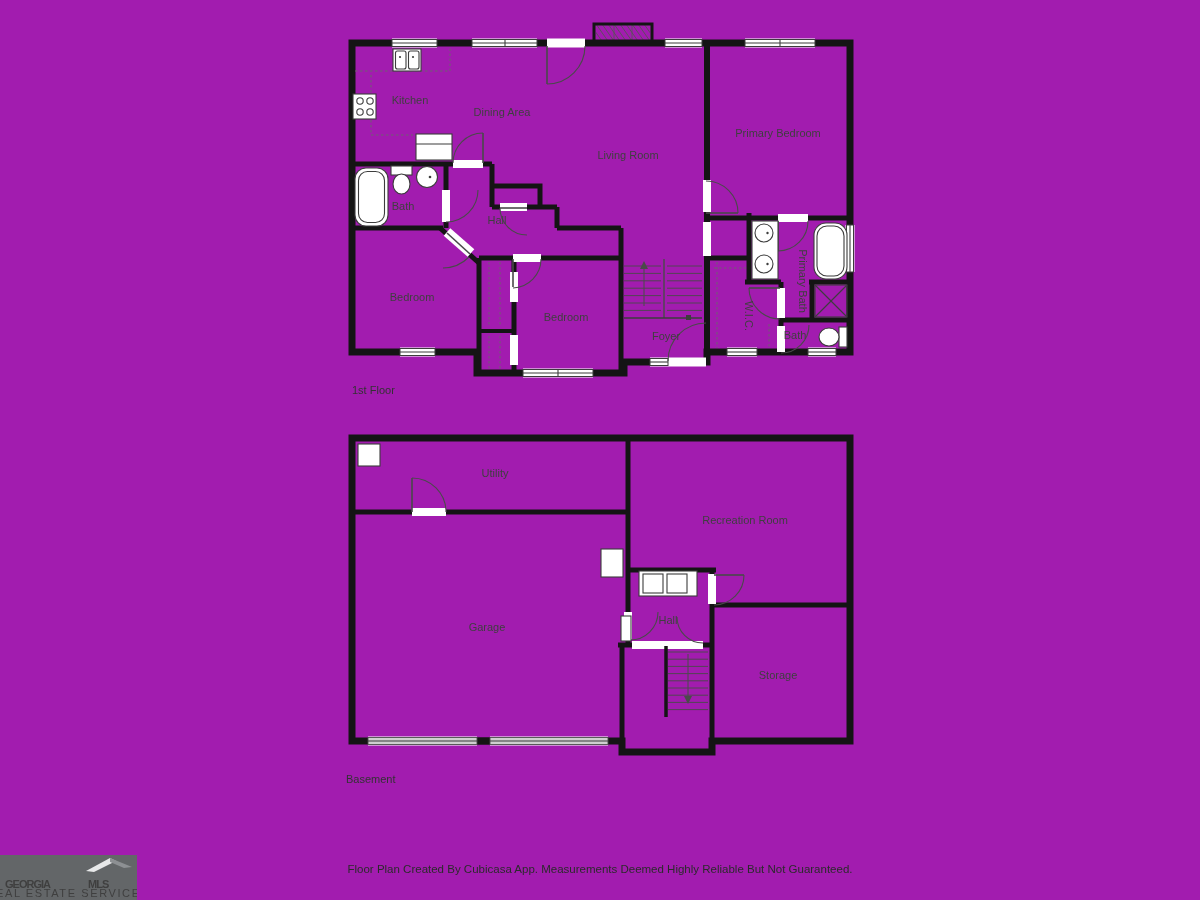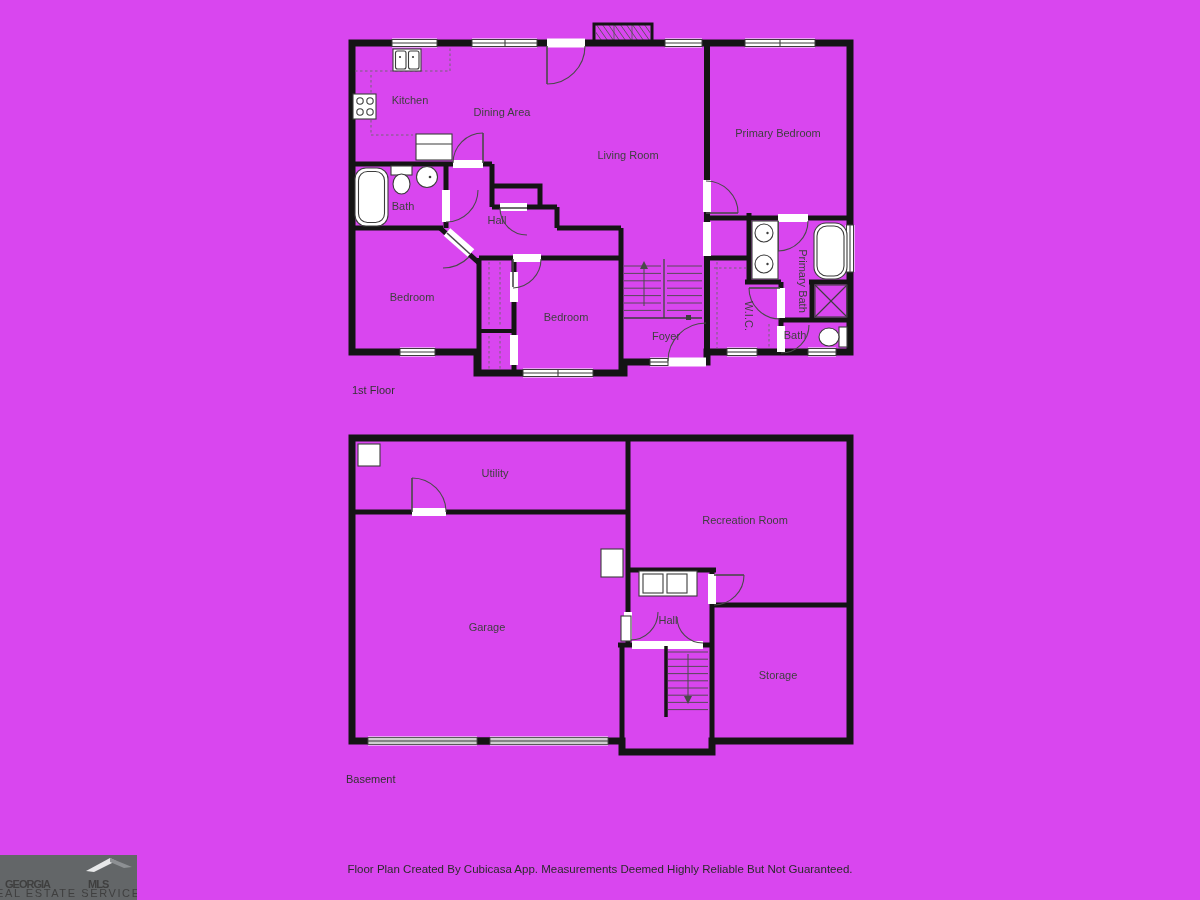--- a/index.html
+++ b/index.html
@@ -1,16 +1,16 @@
 <!DOCTYPE html>
 <html><head>
 <meta charset="utf-8">
 <style>
   html,body{margin:0;padding:0;background:#ffffff;}
-  .canvas{position:relative;width:1200px;height:900px;background:#d946ef;overflow:hidden;
+  .canvas{position:relative;width:1200px;height:900px;background:#a21caf;overflow:hidden;
           font-family:"Liberation Sans","DejaVu Sans",sans-serif;}
   svg{position:absolute;left:0;top:0;}
   text{font-family:"Liberation Sans","DejaVu Sans",sans-serif;fill:#3f3f3f;font-size:11px;}
   .floor-title{font-size:11px;fill:#333333;}
   .footer-text{font-size:11.5px;fill:#2b2b2b;}
   .wall{stroke:#141414;fill:none;stroke-linecap:butt;}
   .thin{stroke:#3d3d3d;stroke-width:1.1;fill:none;}
   .thinf{stroke:#3d3d3d;stroke-width:1.1;fill:#ffffff;}
   .arc{stroke:#4a4a4a;stroke-width:1.1;fill:none;}
   .leaf{stroke:#4a4a4a;stroke-width:1.6;fill:none;}

